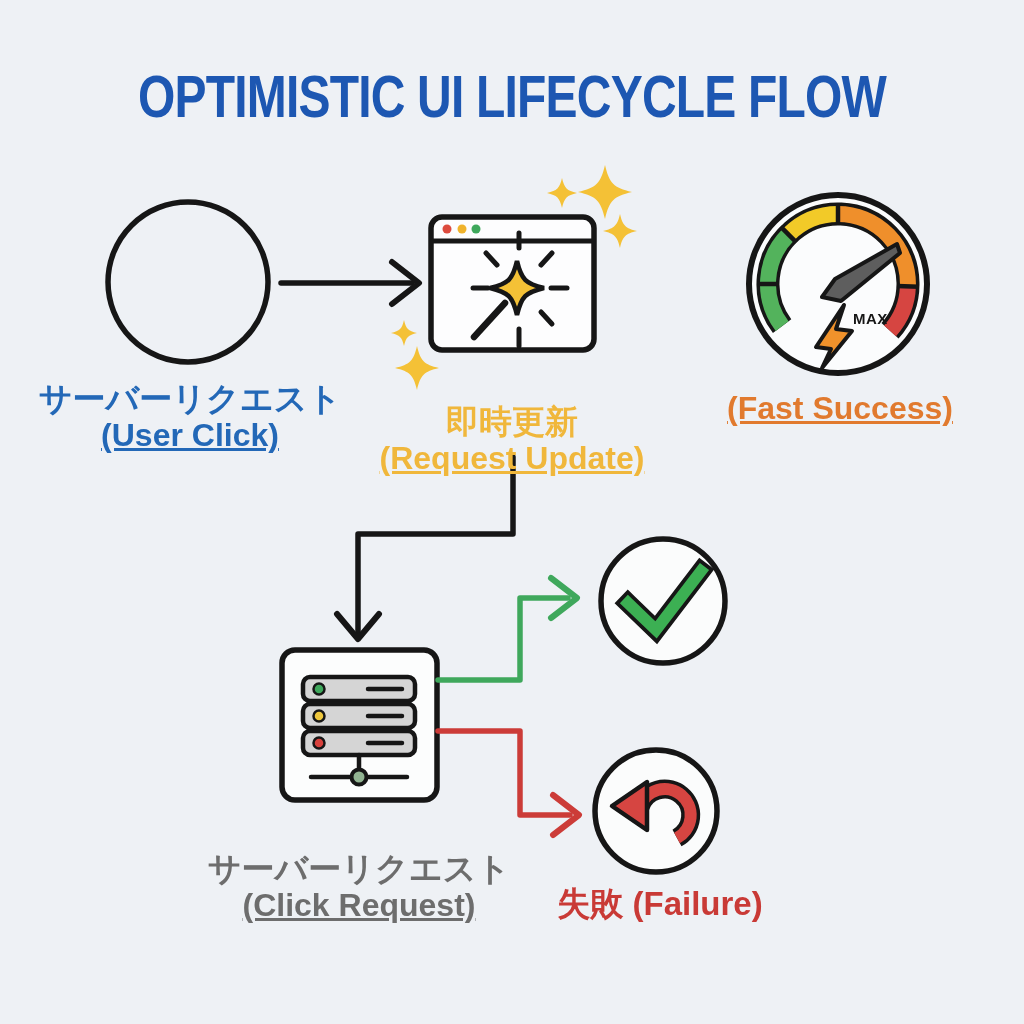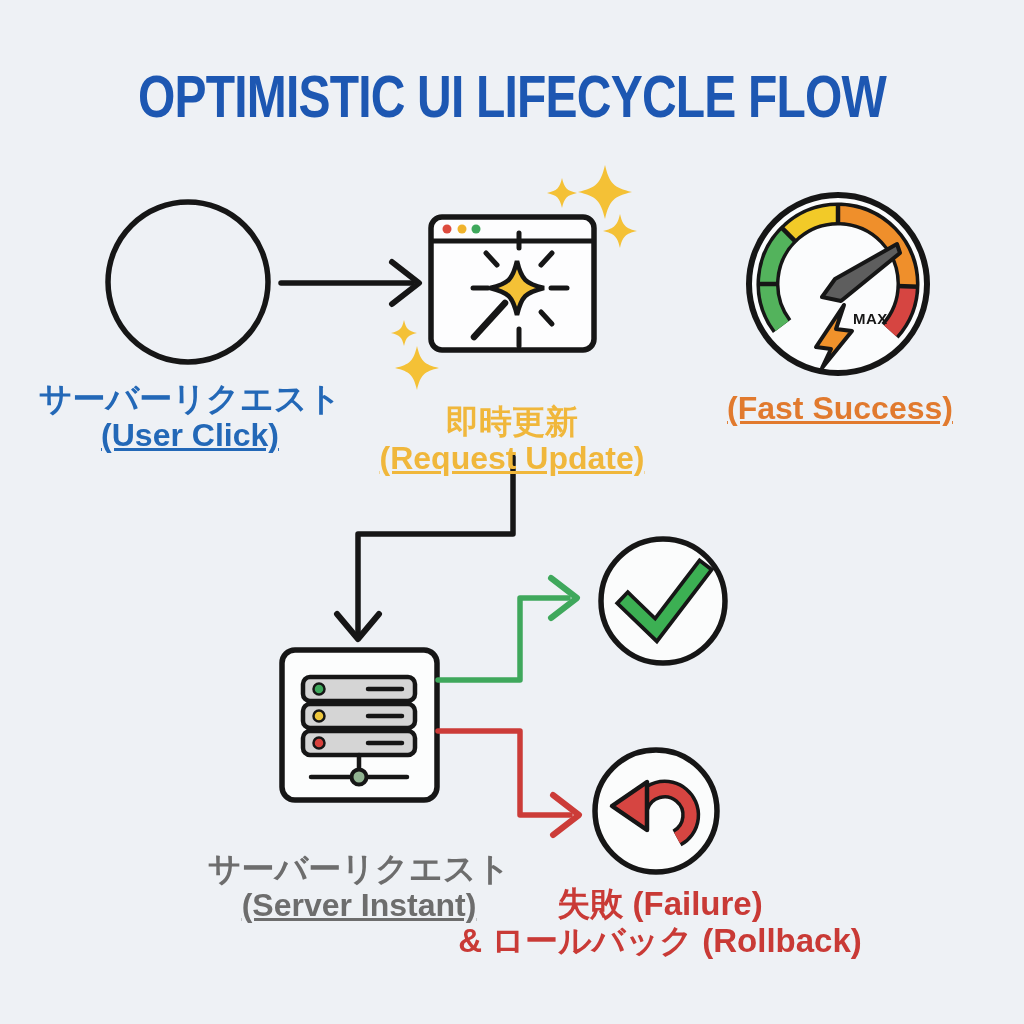--- a/index.html
+++ b/index.html
@@ -175,22 +175,21 @@
     <div class="jp">即時更新</div>
     <div class="en">(Request Update)</div>
   </div>
 
   <div class="lbl lbl-fast" style="left:840px;top:391px;">
     <div class="en">(Fast Success)</div>
   </div>
 
   <div class="lbl lbl-server" style="left:359px;top:811px;margin-top:40px;">
     <div class="jp">サーバーリクエスト</div>
-    <div class="en">(Server Instant)</div>
+    <div class="en">(Click Request)</div>
   </div>
 
 
   <div class="lbl lbl-failure" style="left:660px;top:886px;">
     <div class="jp">失敗 (Failure)</div>
-    <div class="jp">&amp; ロールバック (Rollback)</div>
   </div>
 
 </div>
 
 </body></html>

